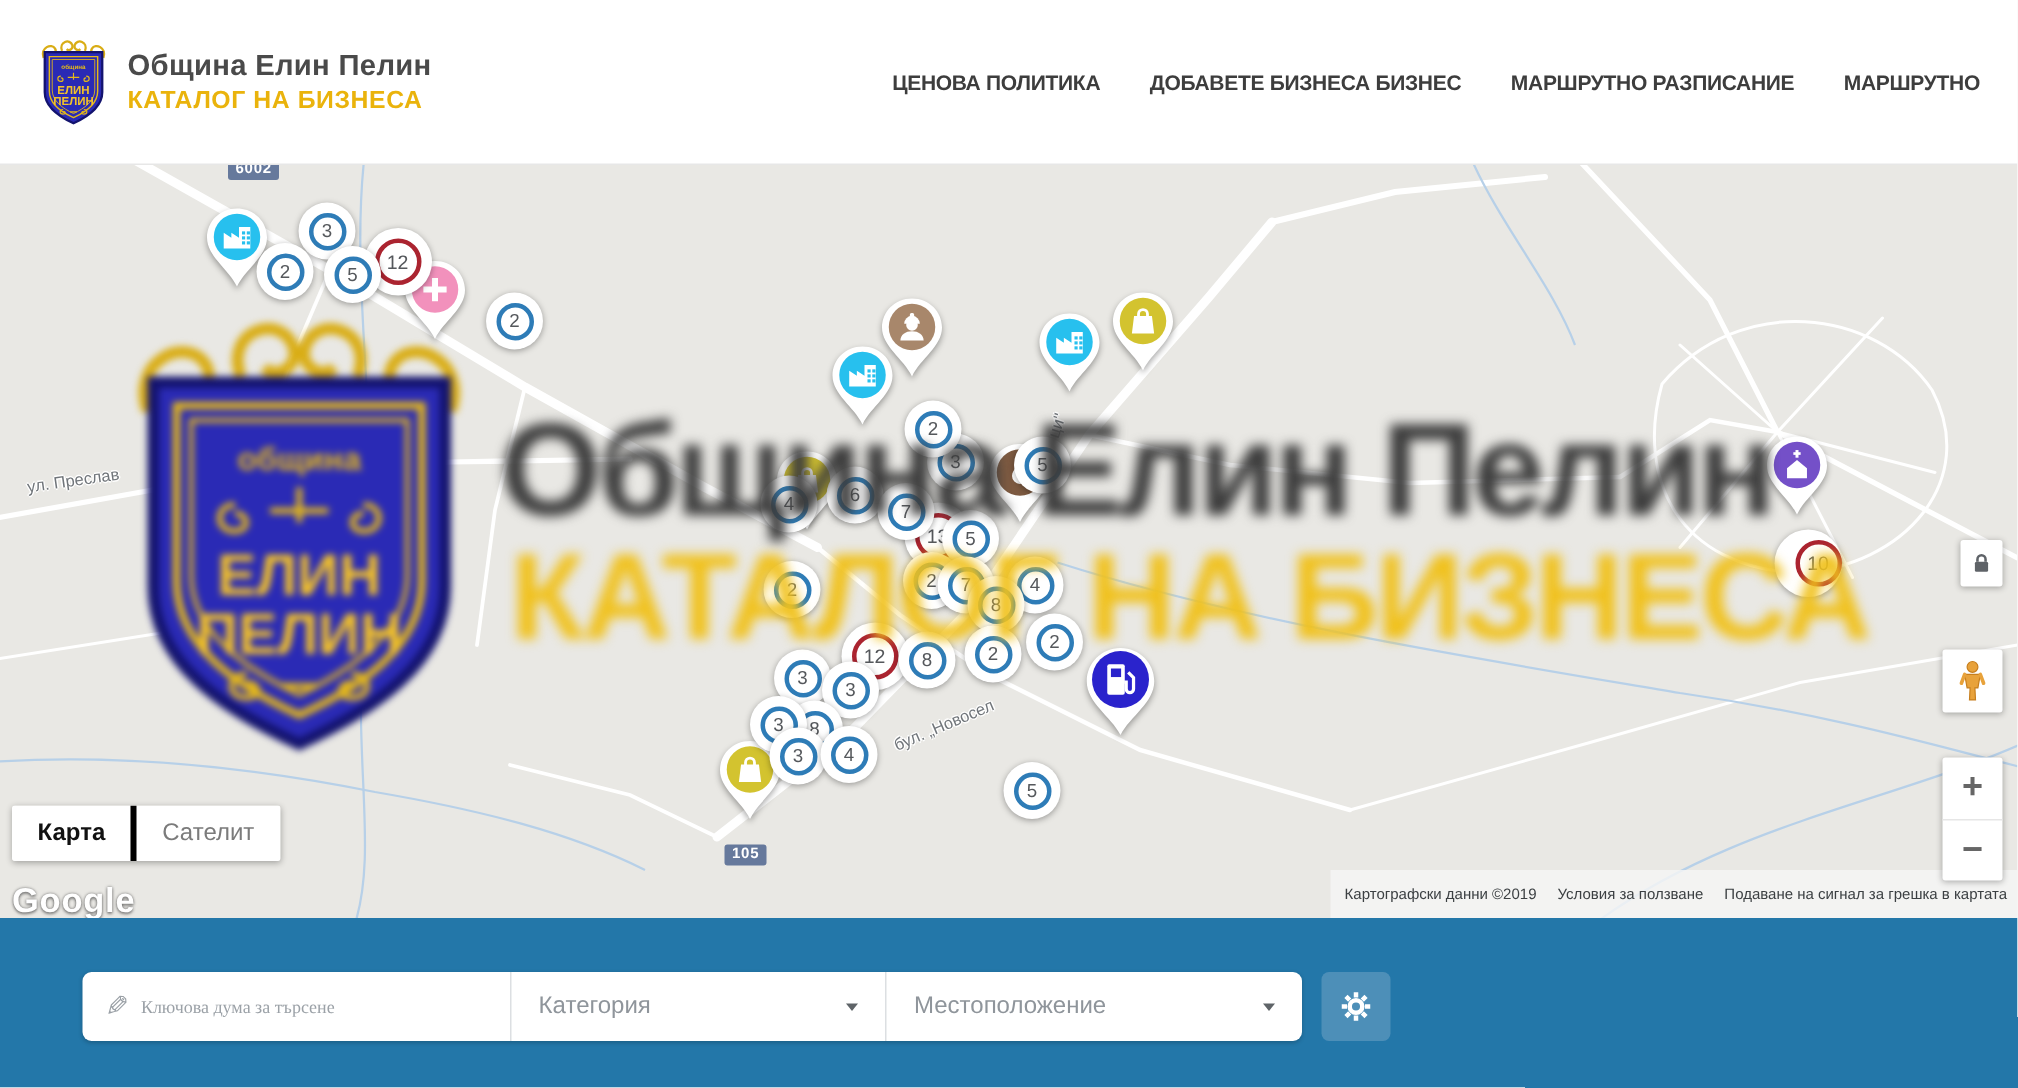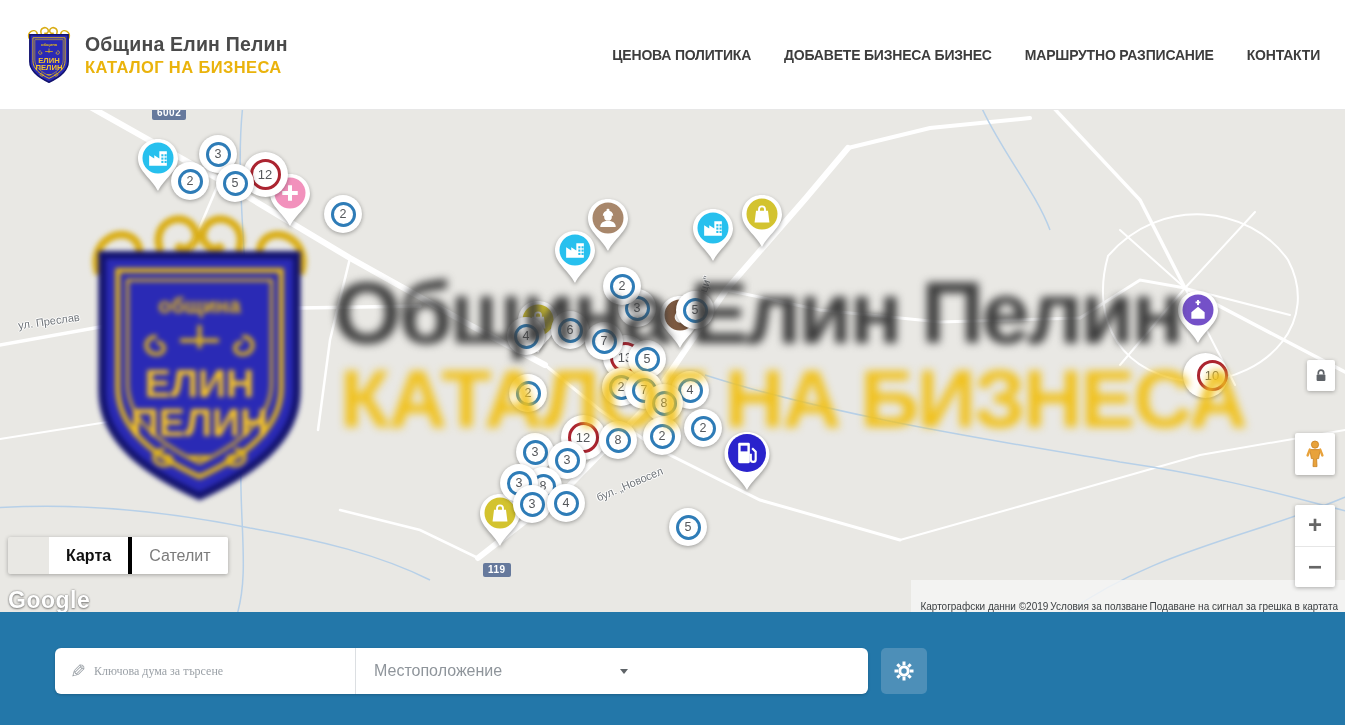--- a/index.html
+++ b/index.html
@@ -35,27 +35,27 @@
   
   .wm-emblem { position:absolute; left:82px; top:102px; width:235px; height:292px; z-index:5; filter:blur(2.6px); pointer-events:none; }
   .wm-title { position:absolute; left:333px; top:152px; z-index:5; font-size:88px; font-weight:700; color:#3c3c3c;
       letter-spacing:-3px; filter:blur(4px); white-space:nowrap; pointer-events:none; }
   .wm-subtitle { position:absolute; left:340px; top:242px; z-index:5; font-size:82px; font-weight:700; color:#f0c11c;
       letter-spacing:-2px; filter:blur(4px); white-space:nowrap; pointer-events:none; }
 
   
   .maptype { position:absolute; left:8px; top:427px; z-index:10; display:flex; box-shadow:0 1px 4px rgba(0,0,0,.3); border-radius:2px; overflow:hidden; }
   .maptype-btn { background:#fff; height:37px; padding:0 17px; display:flex; align-items:center; font-size:16px; cursor:pointer; }
-  .maptype-btn.active { font-weight:700; color:#111;margin-left:41px; }
+  .maptype-btn.active { font-weight:700; color:#111; }
   .maptype-btn.inactive { color:#7b7b7b; border-left:4px solid #000000; }
 
   .google-logo { position:absolute; left:8px; top:477px; z-index:10; font-size:23px; font-weight:700; color:#fff; letter-spacing:.5px;
       text-shadow:0 0 2px rgba(90,90,90,.8), 0 1px 2px rgba(60,60,60,.5); }
 
-  .attribution { position:absolute; right:0; bottom:0; z-index:10; height:32px; display:flex; align-items:flex-end; gap:2px;
+  .attribution { position:absolute; right:0; bottom:0; z-index:10; height:32px; display:flex; align-items:center; gap:14px;
       background:rgba(245,245,245,.82); font-size:10px; color:#3c4043; padding:0 7px 0 9px; }
   .attribution span { white-space:nowrap; }
 
   .ctrl { position:absolute; z-index:10; background:#fff; border-radius:2px; box-shadow:0 1px 4px rgba(0,0,0,.3);
       display:flex; align-items:center; justify-content:center; cursor:pointer; }
   .ctrl-lock { left:1307px; top:250px; width:28px; height:31px; }
   .ctrl-pegman { left:1295px; top:323px; width:40px; height:42px; }
   .zoomctl { position:absolute; left:1295px; top:395px; width:40px; height:82px; z-index:10; background:#fff; border-radius:2px;
       box-shadow:0 1px 4px rgba(0,0,0,.3); display:flex; flex-direction:column; }
   .zoom-btn { flex:1; display:flex; align-items:center; justify-content:center; font-size:24px; font-weight:700; color:#666; cursor:pointer; }
@@ -104,21 +104,21 @@
     </svg>
     <div class="brand-text">
       <div class="brand-title">Община Елин Пелин</div>
       <div class="brand-subtitle">КАТАЛОГ НА БИЗНЕСА</div>
     </div>
   </div>
   <div class="nav">
     <a>ЦЕНОВА ПОЛИТИКА</a>
     <a>ДОБАВЕТЕ БИЗНЕСА БИЗНЕС</a>
     <a>МАРШРУТНО РАЗПИСАНИЕ</a>
-    <a>КОНТАКТИ</a>
+    <a>МАРШРУТНО</a>
   </div>
 </div>
 
 <div class="map">
   <svg class="roads" width="1345" height="502" viewBox="0 0 1345 502">
     <g stroke="#ffffff" fill="none" stroke-linecap="round">
       <path d="M85 -6 L220 70 L350 148 L470 215 L545 255" stroke-width="6"></path>
       <path d="M478 448 L565 380 L648 295 L726 180 L806 88 L848 38" stroke-width="6"></path>
       <path d="M848 38 L930 18 L1030 8" stroke-width="4"></path>
       <path d="M-6 236 L150 208 L300 198 L420 196" stroke-width="3.5"></path>
@@ -343,21 +343,21 @@
       <div class="cluster" style="left: 669px; top: 398px;">
         <div class="ring">5</div>
       </div>
       <div class="cluster red" style="left: 1182.5px; top: 242.5px; justify-content: flex-end;">
         <div class="ring">10</div>
       </div>
       <span class="street-label" style="left: 18px; top: 205px; transform: rotate(-8deg);">ул. Преслав</span>
       <span class="street-label" style="left: 594px; top: 368px; transform: rotate(-23deg);">бул. „Новосел</span>
       <span class="street-label" style="left: 697px; top: 168px; transform: rotate(-72deg);">ци"</span>
       <span class="road-badge" style="left: 152px; top: -4px;">6002</span>
-      <span class="road-badge" style="left: 483px; top: 453px;">119</span>
+      <span class="road-badge" style="left: 483px; top: 453px;">105</span>
     </div>
 
   <svg class="wm-emblem" viewBox="0 0 120 150">
     <g fill="none" stroke="#d9ad15" stroke-width="4">
       <path d="M8,32 C2,14 22,6 28,16 C32,23 24,29 19,25"></path>
       <path d="M112,32 C118,14 98,6 92,16 C88,23 96,29 101,25"></path>
       <path d="M40,20 C34,4 54,-2 58,10 C60,17 52,21 48,17"></path>
       <path d="M80,20 C86,4 66,-2 62,10 C60,17 68,21 72,17"></path>
     </g>
     <path d="M10,22 L110,22 L110,92 C110,118 86,134 60,146 C34,134 10,118 10,92 Z" fill="#2a2ab5" stroke="#13136e" stroke-width="4"></path>
@@ -401,20 +401,24 @@
     <div class="zoom-btn">−</div>
   </div>
 </div>
 
 <div class="searchbar">
   <div class="search-group">
     <div class="sg-section sg-keyword">
       <span class="pencil">✎</span>
       <input type="text" placeholder="Ключова дума за търсене" style="">
     </div>
+    <div class="sg-section sg-cat">
+      <span class="select-label">Категория</span>
+      <span class="caret"></span>
+    </div>
     <div class="sg-section sg-loc">
       <span class="select-label">Местоположение</span>
       <span class="caret"></span>
     </div>
   </div>
   <div class="gear-btn">
     <svg width="22" height="22" viewBox="0 0 22 22">
       <g stroke="#fff" stroke-width="3">
         <circle cx="11" cy="11" r="4.2" fill="none"></circle>
         <path d="M11 1.5 V5 M11 17 V20.5 M1.5 11 H5 M17 11 H20.5 M4.3 4.3 L6.8 6.8 M15.2 15.2 L17.7 17.7 M17.7 4.3 L15.2 6.8 M6.8 15.2 L4.3 17.7"></path>

